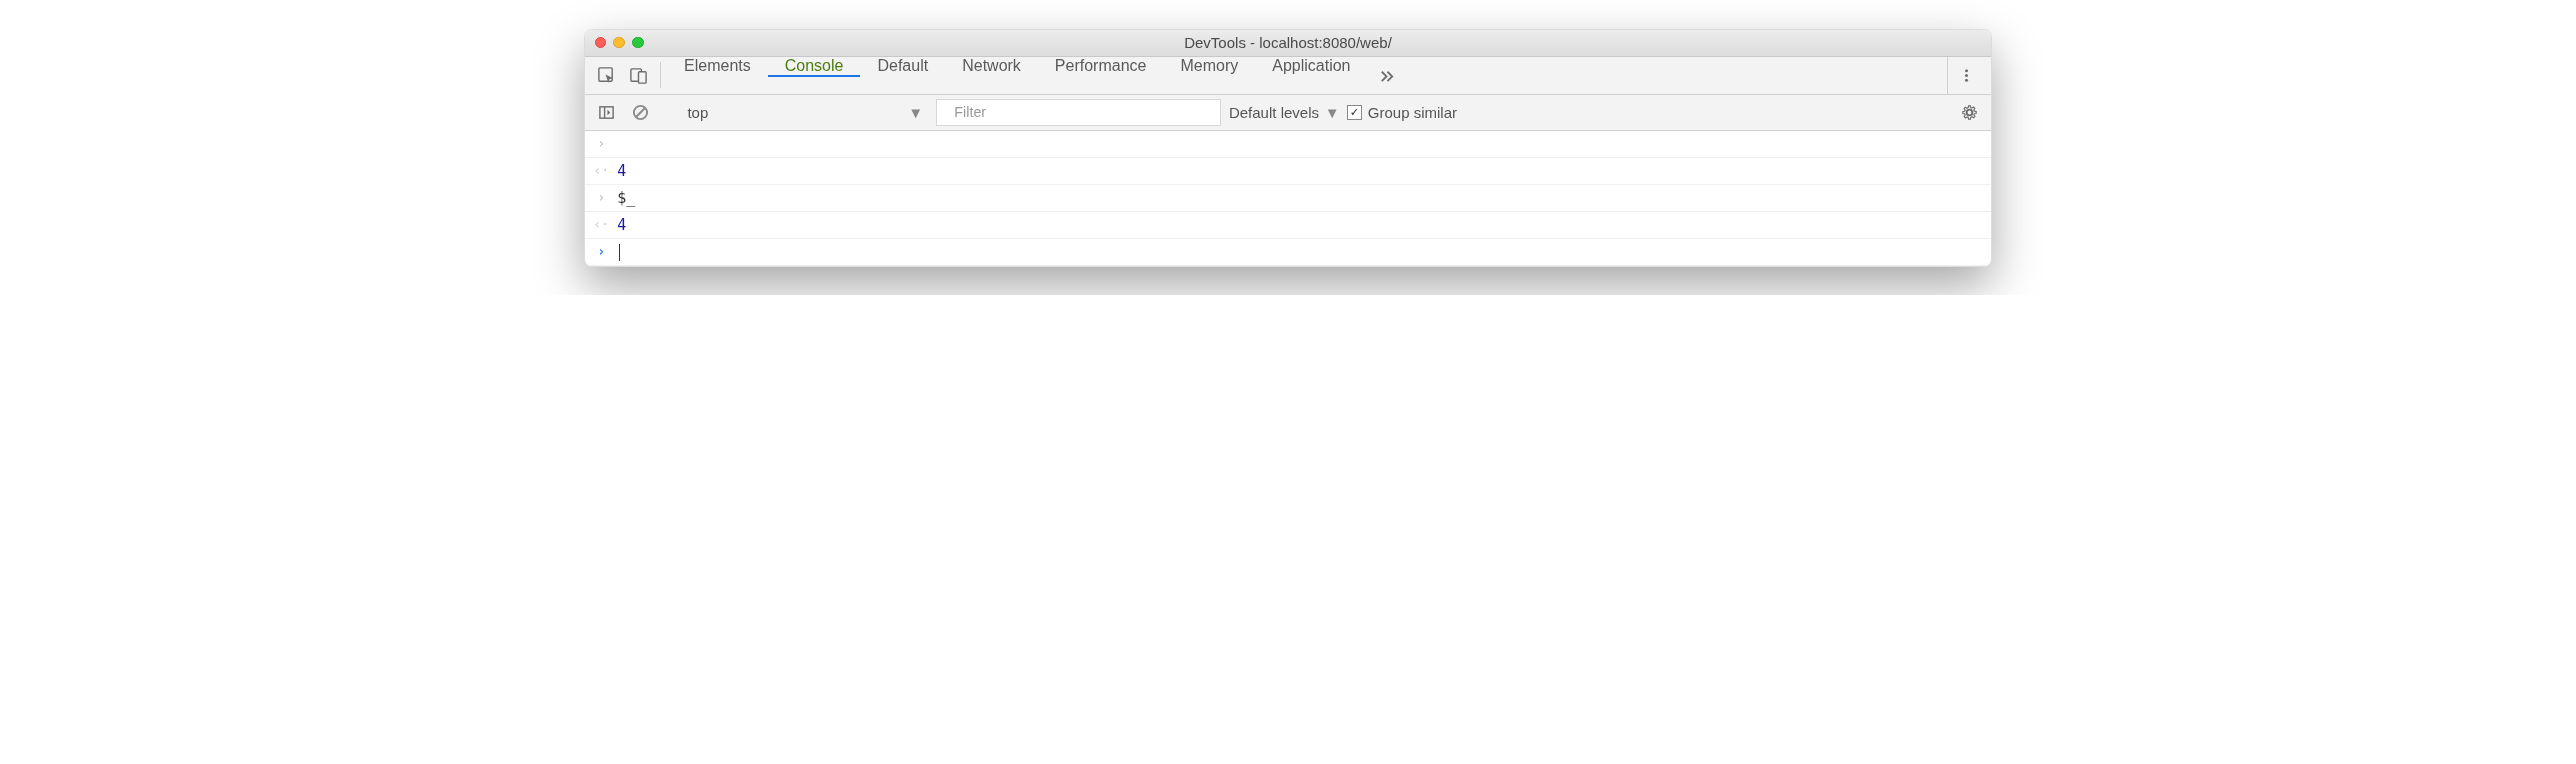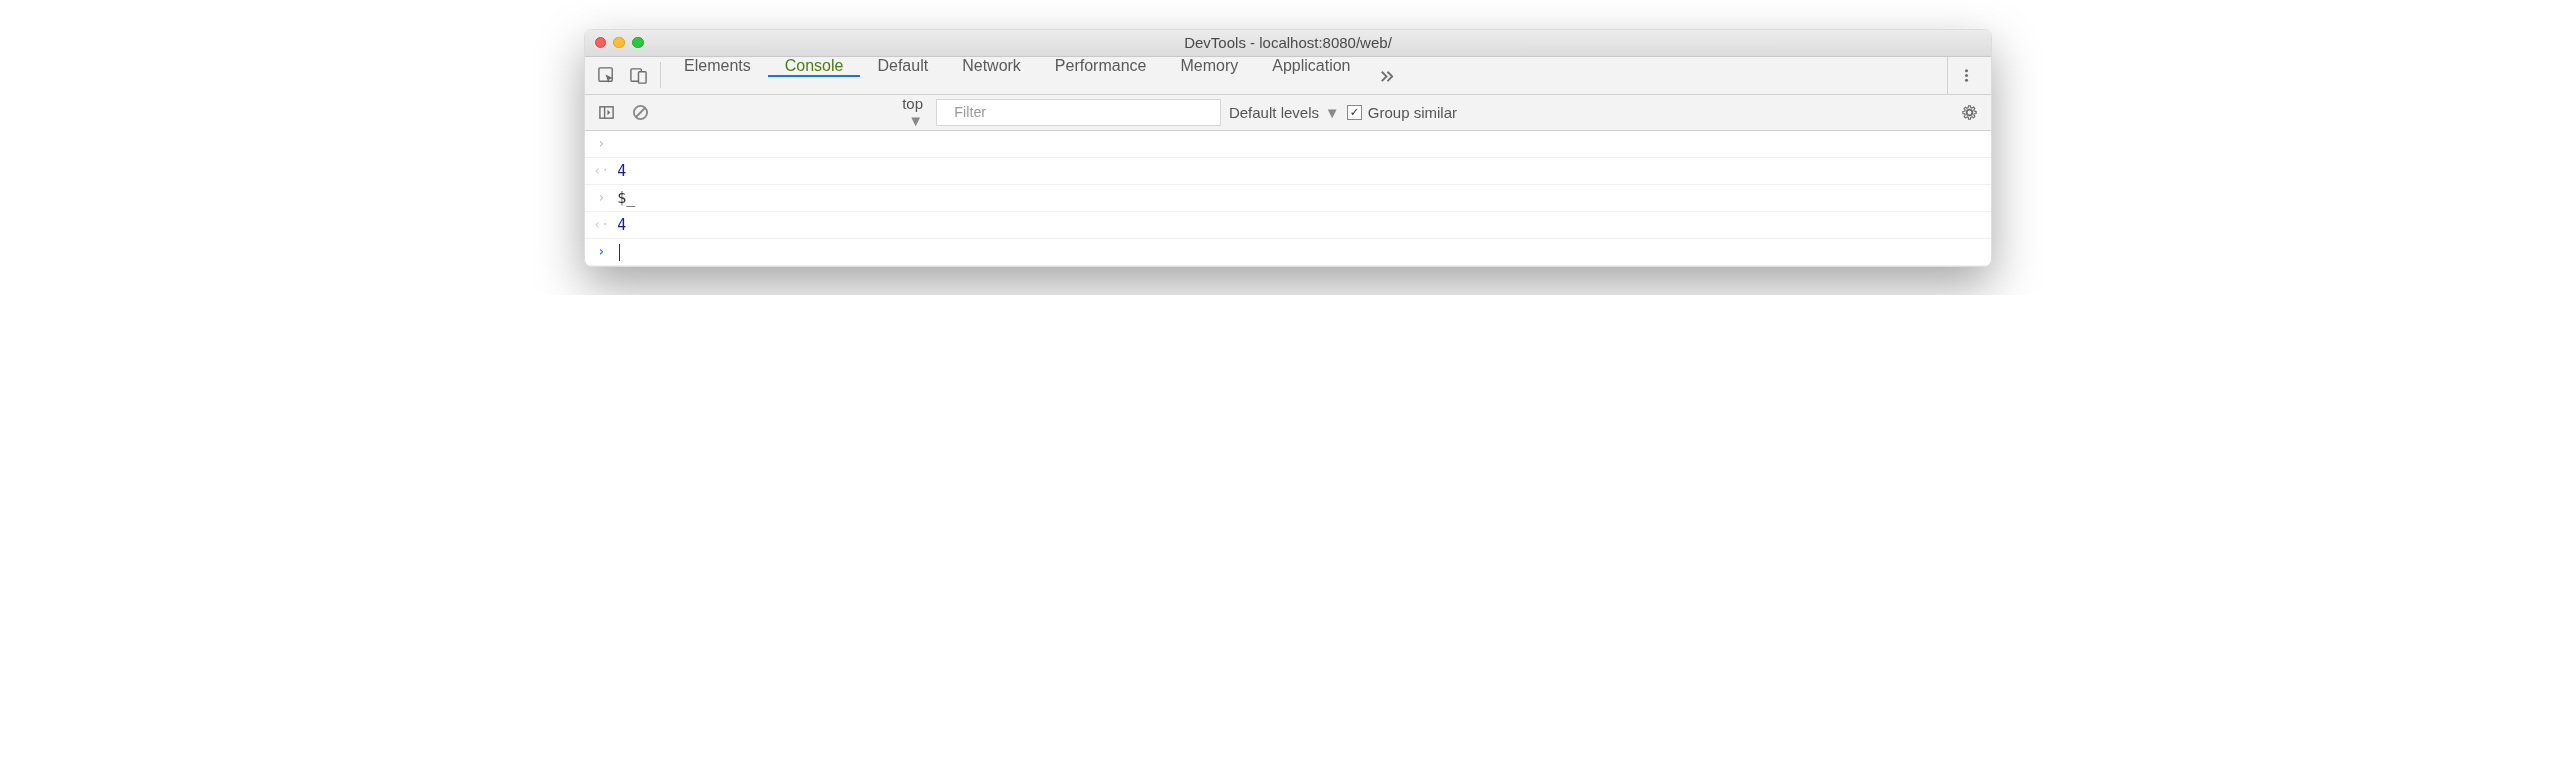--- a/index.html
+++ b/index.html
@@ -103,27 +103,26 @@
     gap: 7.6px;
     font-size: 15px;
     color: #555;
   }
   .toolbar .iconbtn {
     width: 27px; height: 27px;
     display:flex;align-items:center;justify-content:center;
     color:#6e6e6e;
   }
   .context-select {
-    display:flex;align-items:flex-end;
+    display:flex;align-items:center;
     background:#f3f3f3;
     padding: 0 5.7px;
     min-width: 247px;
     justify-content: space-between;
     color:#555;
-    flex-direction:column;
   }
   .filter {
     background: #fff;
     border: 1px solid #d7d7d7;
     height: 27px;
     width: 285px;
     padding: 0 17px;
     font-size: 14.3px;
     color:#999;
     display:flex;align-items:center;

